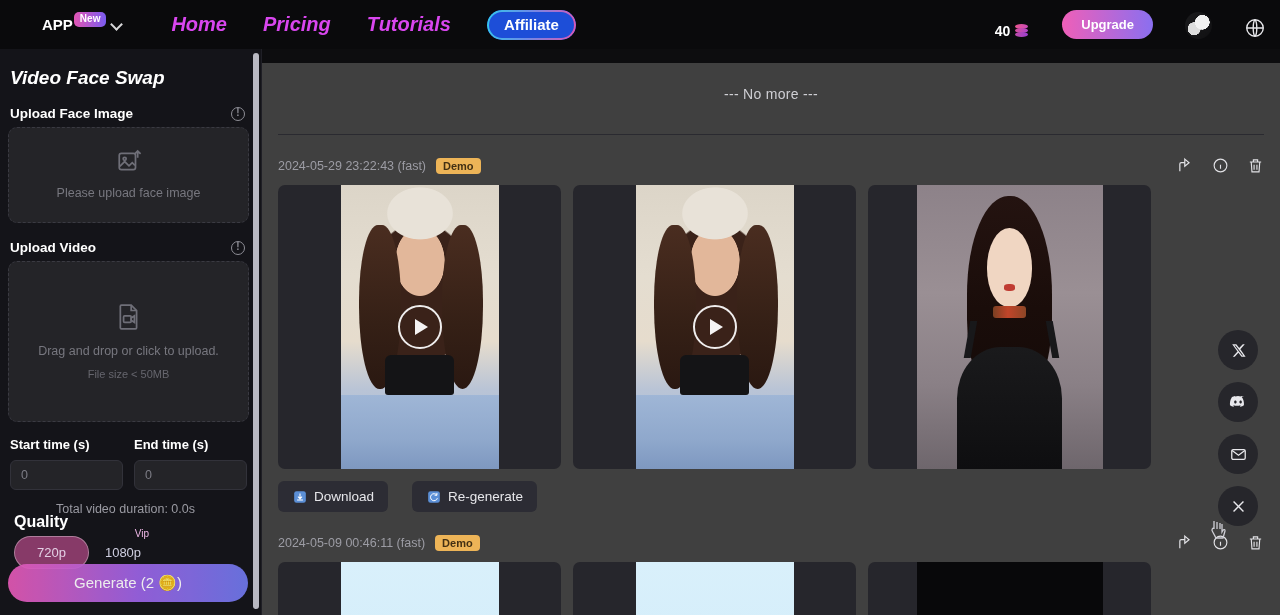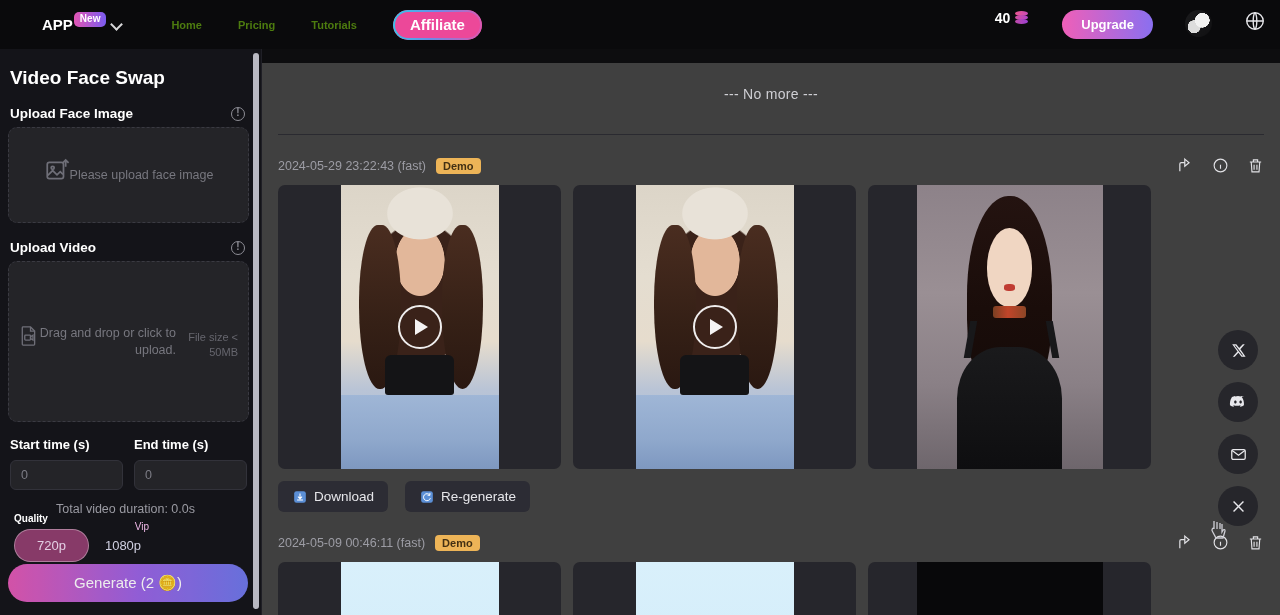--- a/index.html
+++ b/index.html
@@ -54,37 +54,38 @@
   }
   .chev { width: 11px; height: 11px; margin-left: 6px; position:relative; }
   .chev:before {
     content:''; position:absolute; left:0; top:1px;
     width:7px;height:7px;border-right:2px solid #d8d8da;border-bottom:2px solid #d8d8da;
     transform: rotate(45deg);
   }
 
   .nav { display: flex; align-items: center; gap: 36px; margin-left: 48px; }
   .nav-item {
-    font-size: 11px; font-weight: 700; color: #4d7c0f; cursor: pointer;
+    font-size: 20px; font-weight: 700; color: #d946ef; cursor: pointer;
     white-space: nowrap;
+    font-style: italic;
   }
   .nav-pill {
     position: relative; padding: 6px 17px; border-radius: 18px;
-    background: #ec4899; cursor: pointer;
+    background: #1d4ed8; cursor: pointer;
   }
   .nav-pill:before {
     content:''; position:absolute; inset:0; border-radius:18px; padding:2px;
     background: linear-gradient(100deg,#33c9e8 0%,#6a8ce8 45%,#e056b0 100%);
     -webkit-mask: linear-gradient(#000 0 0) content-box, linear-gradient(#000 0 0);
     -webkit-mask-composite: xor; mask-composite: exclude;
   }
   .nav-pill span { position: relative; font-size: 15px; font-weight: 700; }
 
   .header-right {
-    margin-left: auto; display: flex; align-items: flex-start; gap: 32px;
+    margin-left: auto; display: flex; align-items: flex-end; gap: 32px;
     margin-right: 14px;
   }
   .credits { display:flex; align-items:center; gap:5px; font-size:14px; font-weight:600; }
   .coin-icon { width: 15px; height: 14px; position: relative; display:inline-block; }
   .coin-icon i {
     position:absolute; left:0; width:13px; height:5px; border-radius:50%;
     background: linear-gradient(90deg,#e9568f,#c84bb8); display:block;
   }
   .coin-icon i:nth-child(1){ top:0; }
   .coin-icon i:nth-child(2){ top:4px; background:linear-gradient(90deg,#d44e9c,#b144c9);}
@@ -107,37 +108,37 @@
 
   
   .sidebar {
     position: absolute; left: 0; top: 49px;
     width: 262px; height: 566px;
     background: #141419;
     border-right: 1px solid #1f1f26;
     overflow: hidden;
   }
   .sb-inner { padding: 14px 12px 0 8px; position: relative; height: 100%; }
-  .sb-title { font-size: 19px; font-weight: 700; margin: 4px 0 0 2px; }
+  .sb-title { font-size: 19px; font-weight: 700; margin: 4px 0 0 2px; font-style: italic; }
   .sb-label {
     display: flex; align-items: center; justify-content: space-between;
     font-size: 13.5px; font-weight: 700; color: #fff;
     margin: 17px 4px 6px 2px;
   }
   .info-circ {
     width: 14px; height: 14px; border-radius: 50%;
     border: 1.3px solid #8e8e96; position: relative; cursor: pointer; flex: none;
   }
   .info-circ:after {
     content: '!'; position: absolute; left: 0; right: 0; top: -1px;
     text-align: center; font-size: 10px; color: #8e8e96; font-weight: 700;
   }
   .dropzone {
     background: #242428; border: 1px dashed #3a3a42; border-radius: 9px;
-    display: flex; flex-direction: row; align-items: center;
+    display: flex; flex-direction: column; align-items: center;
     justify-content: center; cursor: pointer; text-align:right;
     padding: 10px;
   }
   .dz-face { height: 96px; }
   .dz-video { height: 161px; }
   .dz-icon { color: #6f6f78; margin-bottom: 11px; }
   .dz-main { font-size: 12.5px; color: #77777f; line-height: 17px; }
   .dz-sub { font-size: 11px; color: #66666e; margin-top: 7px; line-height: 15px; }
 
   .time-row { display: flex; gap: 11px; margin: 15px 2px 0 2px; }
@@ -145,21 +146,21 @@
   .time-lab { font-size: 13px; font-weight: 700; margin-bottom: 8px; }
   .time-input {
     width: 100%; height: 30px; background: #242428;
     border: 1px solid #32323a; border-radius: 6px;
     color: #7d7d86; font-size: 12.5px; padding: 0 10px;
     font-family: "Liberation Sans", sans-serif; outline: none;
   }
   .duration-text {
     font-size: 12.5px; color: #9a9aa2; margin: 12px 0 0 48px;
   }
-  .quality-lab { font-size: 10px; font-weight: 700; margin: -3px 0 0 6px; }
+  .quality-lab { font-size: 16px; font-weight: 700; margin: -3px 0 0 6px; }
   .quality-opts {
     display: flex; align-items: center; gap: 2px; margin-top: 5px; margin-left: 6px;
   }
   .q-pill {
     padding: 8px 22px; border-radius: 18px; font-size: 13px; color: #e3cfe4;
     background: rgba(230,90,170,.55); border: 1px solid rgba(255,255,255,.35);
     cursor: pointer;
     text-align: right;
   }
   .q-plain { padding: 8px 14px; font-size: 13px; color: #cfcfe0; cursor: pointer; position: relative; }
@@ -299,21 +300,21 @@
     width: 44px; height: 44px; border: 2px solid rgba(255,255,255,.92);
     border-radius: 50%; display:flex; align-items:center; justify-content:center;
     cursor:pointer;
   }
   .play-tri {
     width:0;height:0;border-left:13px solid rgba(255,255,255,.95);
     border-top:8px solid transparent;border-bottom:8px solid transparent;
     margin-left:4px;
   }
 
-  .act-row { display:flex; gap: 17px; margin: 12px 16px 0 16px; }
+  .act-row { display:flex; gap: 24px; margin: 12px 16px 0 16px; }
   .act-btn {
     display:flex; align-items:center; gap:7px;
     background:#2c2c34; border:none; border-radius:6px;
     padding: 8px 14px; color:#e6e6ea; font-size:13.5px; cursor:pointer;
     font-family: "Liberation Sans", sans-serif;
   }
   .act-ico { width:15px;height:15px; display:flex; align-items:center; justify-content:center; }
 
   
   .social {

